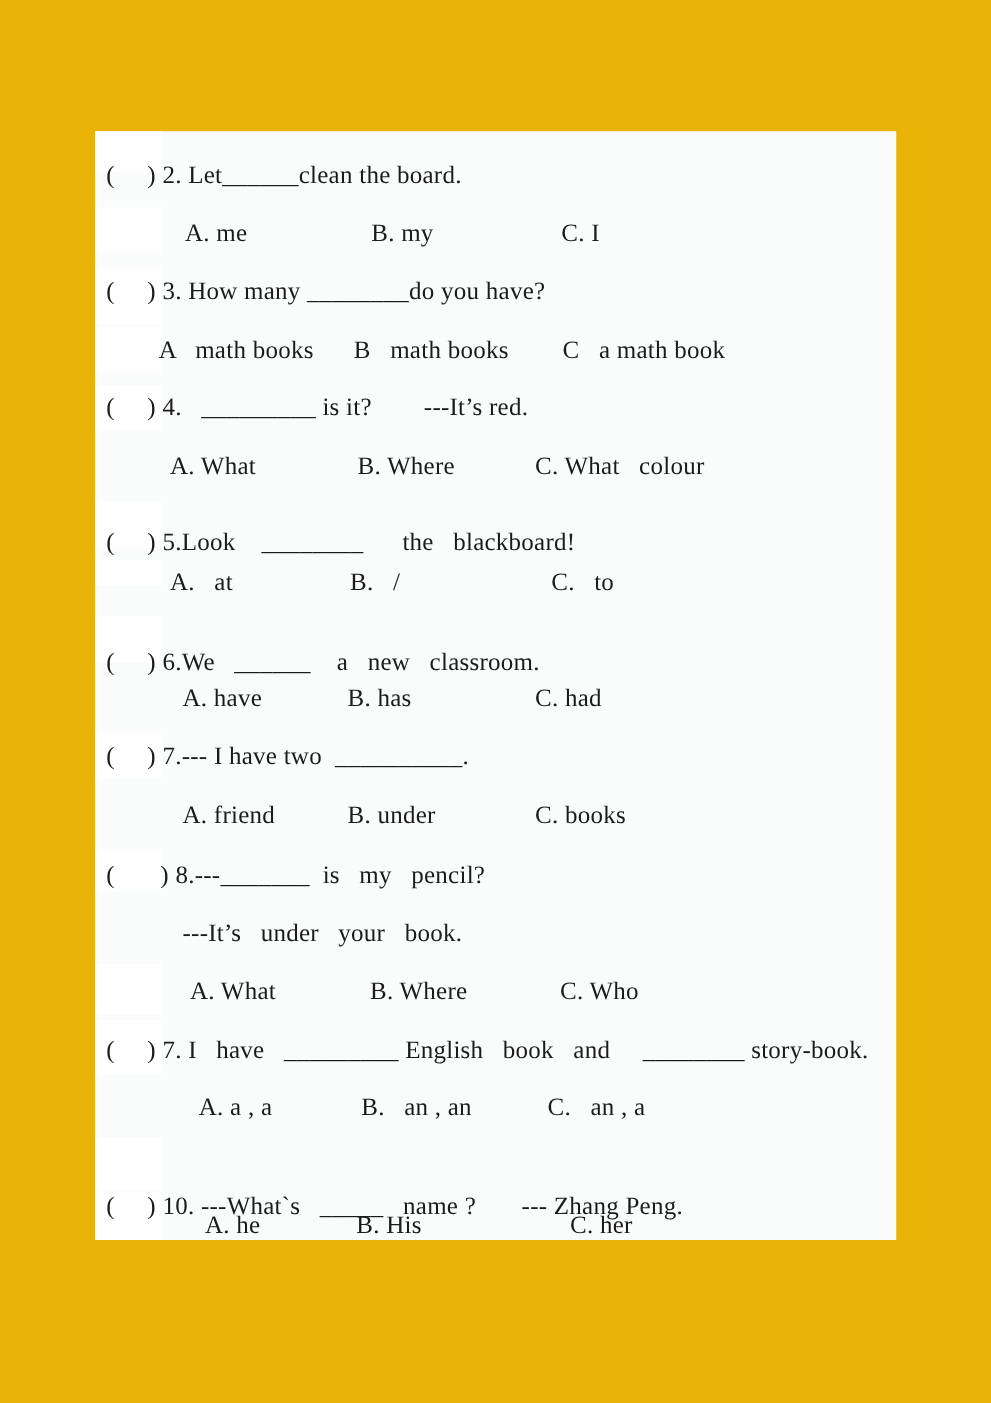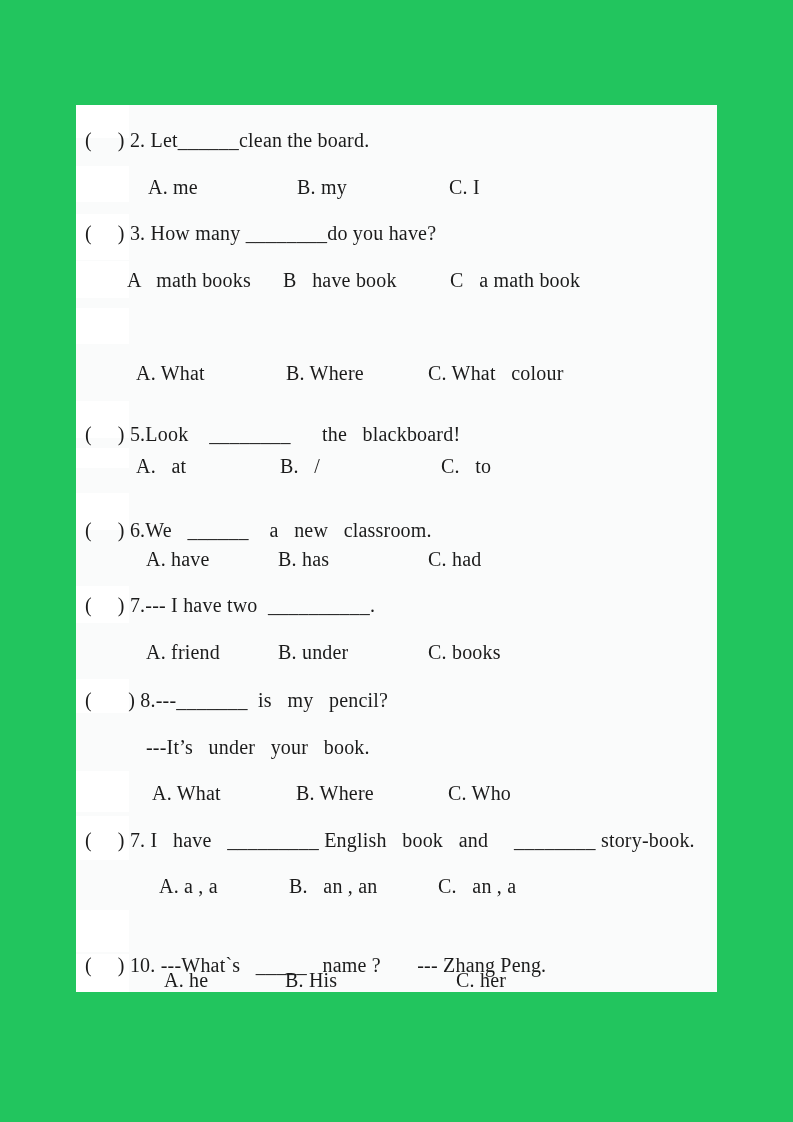--- a/index.html
+++ b/index.html
@@ -7,21 +7,21 @@
     padding: 0;
     background: #ffffff;
     width: 793px;
     height: 1122px;
     overflow: hidden;
   }
   .page {
     position: relative;
     width: 793px;
     height: 1122px;
-    background: #22c55e;
+    background: #eab308;
     font-family: "Liberation Serif", "DejaVu Serif", serif;
   }
   .panel {
     position: absolute;
     left: 76px;
     top: 105px;
     width: 641px;
     height: 887px;
     background: #fafbfb;
   }
@@ -78,22 +78,25 @@
       <div class="line" style="top: 173px;">
         <span class="seg" style="left: 148px;">A. me</span>
         <span class="seg" style="left: 297px;">B. my</span>
         <span class="seg" style="left: 449px;">C. I</span>
       </div>
       <div class="line" style="top: 219px;">
         <span class="seg" style="left: 85px;">(     ) 3. How many ________do you have?</span>
       </div>
       <div class="line" style="top: 266px;">
         <span class="seg" style="left: 127px;">A   math books</span>
-        <span class="seg" style="left: 283px;">B   have book</span>
+        <span class="seg" style="left: 283px;">B   math books</span>
         <span class="seg" style="left: 450px;">C   a math book</span>
+      </div>
+      <div class="line" style="top: 312px;">
+        <span class="seg" style="left: 85px;">(     ) 4.   _________ is it?        ---It’s red.</span>
       </div>
       <div class="line" style="top: 359px;">
         <span class="seg" style="left: 136px;">A. What</span>
         <span class="seg" style="left: 286px;">B. Where</span>
         <span class="seg" style="left: 428px;">C. What   colour</span>
       </div>
       <div class="line" style="top: 420px;">
         <span class="seg" style="left: 85px;">(     ) 5.Look    ________      the   blackboard!</span>
       </div>
       <div class="line" style="top: 452px;">

